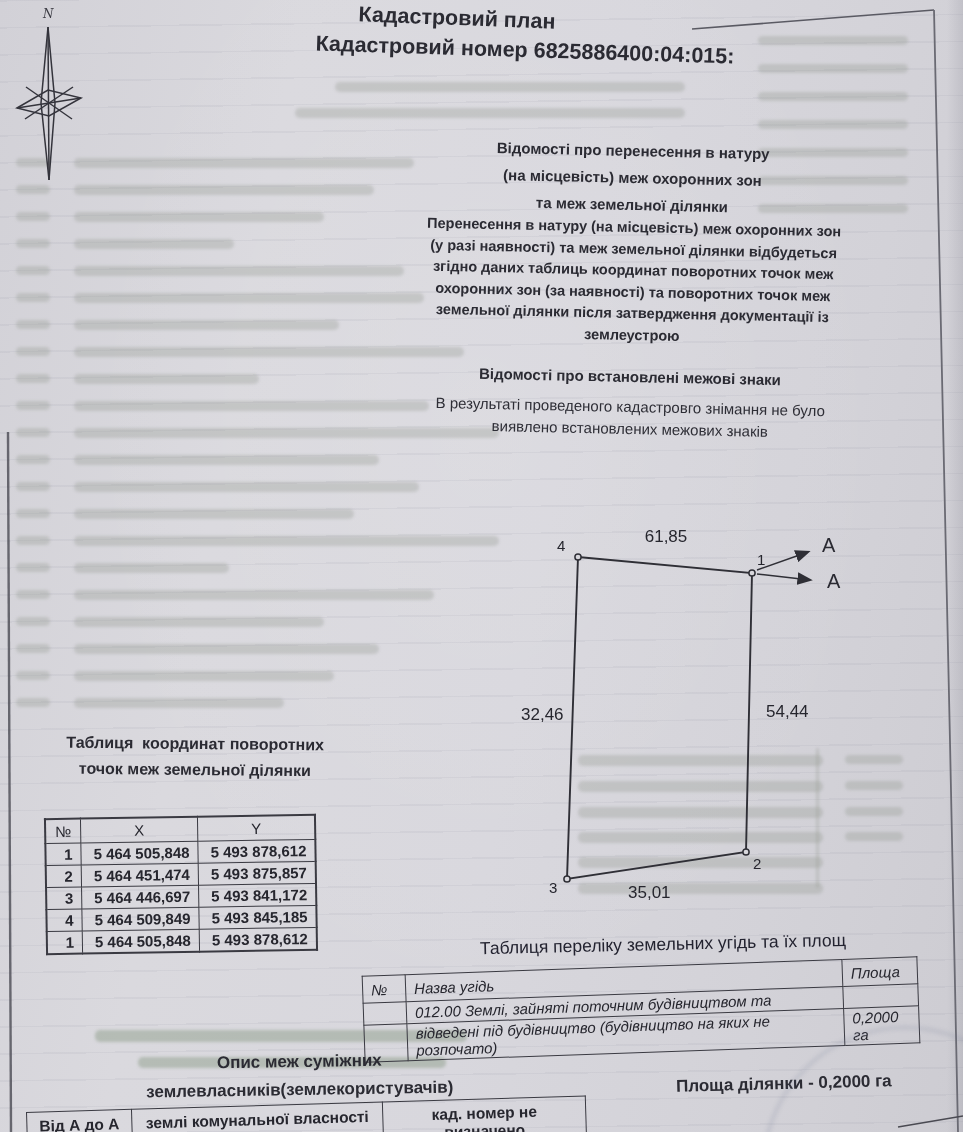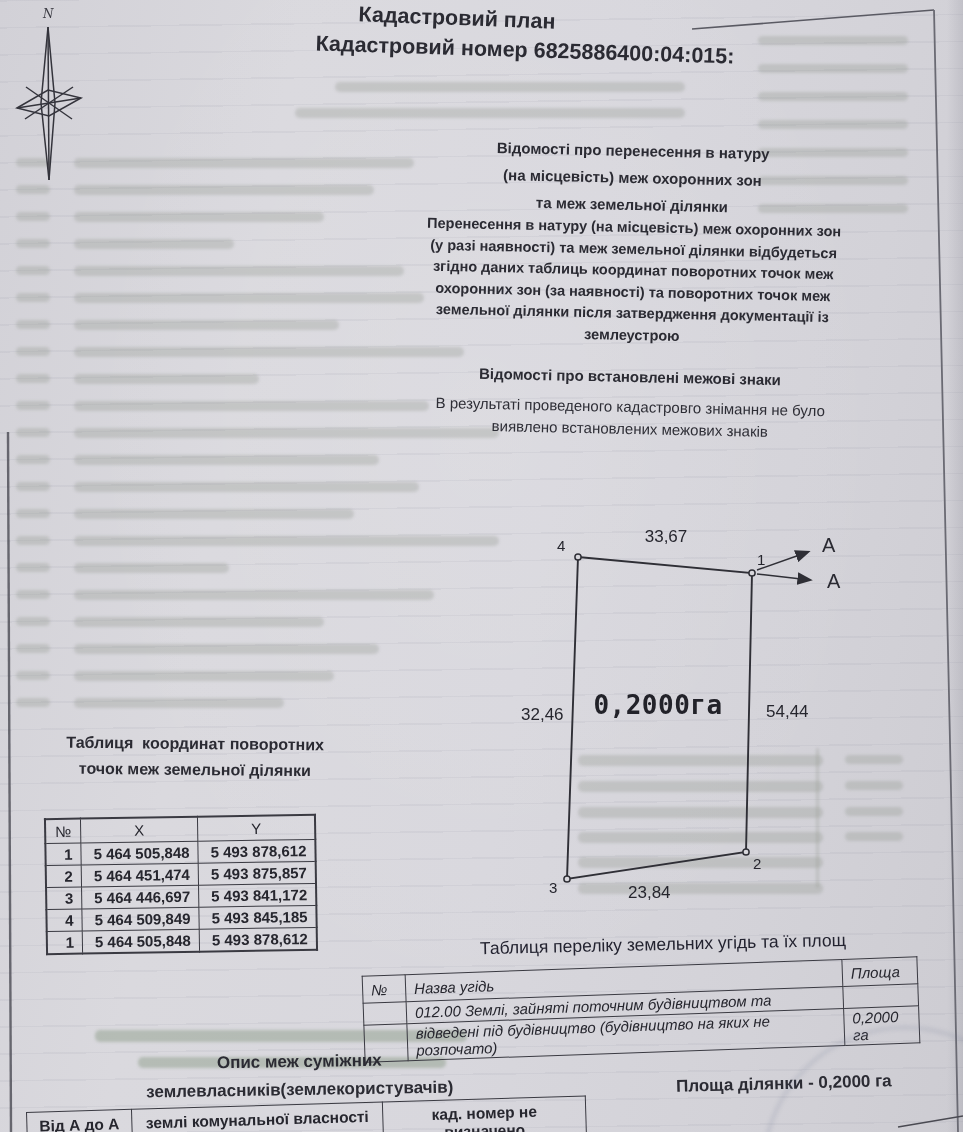--- a/index.html
+++ b/index.html
@@ -202,25 +202,24 @@
   <div class="t ctr b sec2h">Відомості про встановлені межові знаки</div>
   <div class="t ctr sec2b">
     <div>В результаті проведеного кадастровго знімання не було</div>
     <div>виявлено встановлених межових знаків</div>
   </div>
 
   <div class="t vlab" style="left:557px;top:537px;">4</div>
   <div class="t vlab" style="left:757px;top:551px;">1</div>
   <div class="t vlab" style="left:753px;top:855px;">2</div>
   <div class="t vlab" style="left:549px;top:879px;">3</div>
-  <div class="t ctr mlab" style="left:630px;top:527px;width:72px;">33,67</div>
+  <div class="t ctr mlab" style="left:630px;top:527px;width:72px;">61,85</div>
   <div class="t mlab" style="left:521px;top:705px;">32,46</div>
   <div class="t mlab" style="left:766px;top:702px;text-align:right;">54,44</div>
-  <div class="t mlab" style="left:628px;top:883px;">23,84</div>
-  <div class="t b arealab">0,2000га</div>
+  <div class="t mlab" style="left:628px;top:883px;">35,01</div>
   <div class="t alab" style="left:822px;top:534px;">А</div>
   <div class="t alab" style="left:827px;top:570px;">А</div>
 
   <div class="t ctr b coordsh">
     <div>Таблиця&nbsp; координат поворотних</div>
     <div>точок меж земельної ділянки</div>
   </div>
   <div class="coords-tbl">
     <table>
       <thead>

